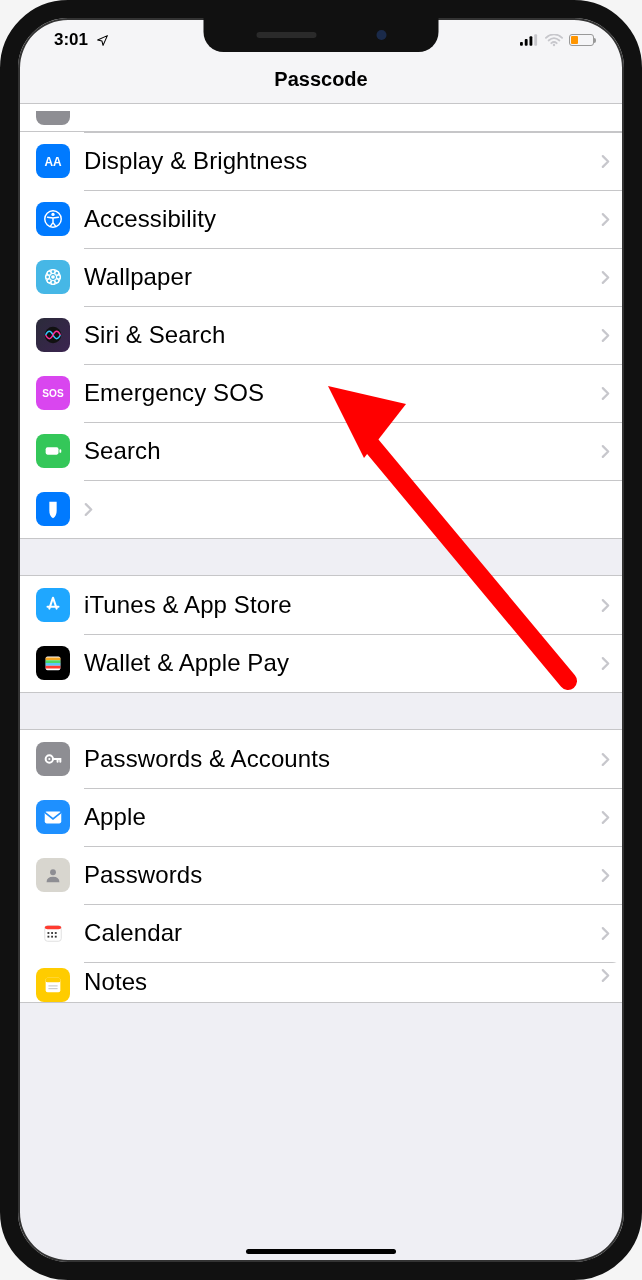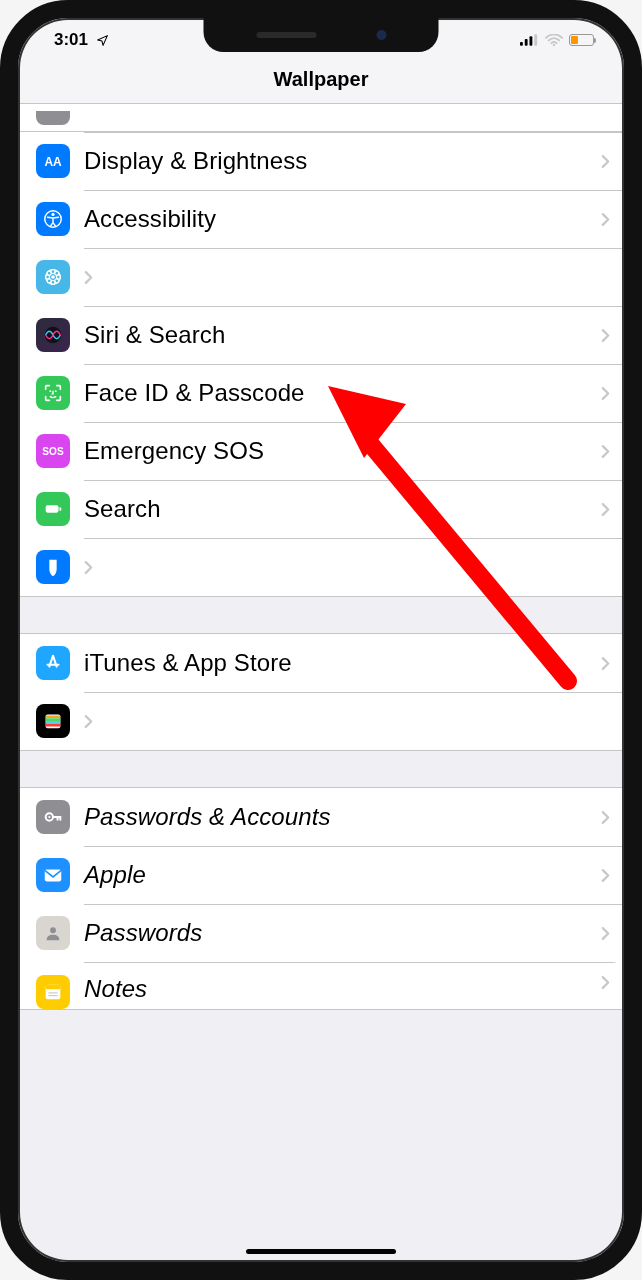--- a/index.html
+++ b/index.html
@@ -74,21 +74,21 @@
   .header {
     background: #f5f5f7;
     text-align: center;
     padding: 6px 0 12px;
     border-bottom: 0.5px solid #c6c6c8;
   }
   .header h1 { font-size: 20px; font-weight: 700; }
   .list { background: #efeff4; }
   .group { background: #fff; border-top: 0.5px solid #c6c6c8; border-bottom: 0.5px solid #c6c6c8; margin-bottom: 36px; }
   .group:first-child { border-top: none; }
-  .group:last-child { margin-bottom: 0; font-style: italic; }
+  .group:last-child { margin-bottom: 0; }
   .partial-row {
     height: 28px;
     display:flex;
     align-items:flex-end;
     padding-left: 66px;
     border-bottom: 0.5px solid #c6c6c8;
     position: relative;
   }
   .partial-row .icon-box { position:absolute; left:18px; bottom:6px;}
   .row {
@@ -147,21 +147,21 @@
         <path d="M7 10 C9 8.2 11 8.2 13 10" fill="none" stroke="#c7c7cc" stroke-width="2" stroke-linecap="round"></path>
         <circle cx="10" cy="12" r="1.3" fill="#c7c7cc"></circle>
       </svg>
       <div class="batt">
           <div class="batt-fill"></div>
         </div>
     </div>
   </div>
 
   <div class="header">
-    <h1>Wallpaper</h1>
+    <h1>Passcode</h1>
   </div>
 
   <div class="list" id="list">
       <div class="group">
         <div class="partial-row">
           <div class="icon-box" style="background:#8e8e93;height:14px;border-radius:0 0 8px 8px"></div>
         </div>
         <div class="row">
           <div class="icon-box" style="background:#007aff">
             <svg viewBox="0 0 24 24">
@@ -196,48 +196,34 @@
                 <circle cx="12" cy="18" r="2.2"></circle>
                 <circle cx="6" cy="12" r="2.2"></circle>
                 <circle cx="18" cy="12" r="2.2"></circle>
                 <circle cx="7.8" cy="7.8" r="2.2"></circle>
                 <circle cx="16.2" cy="7.8" r="2.2"></circle>
                 <circle cx="7.8" cy="16.2" r="2.2"></circle>
                 <circle cx="16.2" cy="16.2" r="2.2"></circle>
               </g>
             </svg>
           </div>
+          <span class="row-label">Wallpaper</span>
           <svg class="chev" viewBox="0 0 10 16">
             <polyline points="2,2 8,8 2,14"></polyline>
           </svg>
         </div>
         <div class="row">
           <div class="icon-box" style="background:linear-gradient(135deg,#2b2b3a,#3b2450)">
             <svg viewBox="0 0 24 24">
               <circle cx="12" cy="12" r="9" fill="#111"></circle>
               <path d="M4 12 Q8 4 12 12 T20 12" fill="none" stroke="#34c7ff" stroke-width="1.6"></path>
               <path d="M4 12 Q8 20 12 12 T20 12" fill="none" stroke="#ff2d9b" stroke-width="1.6"></path>
             </svg>
           </div>
           <span class="row-label">Siri &amp; Search</span>
-          <svg class="chev" viewBox="0 0 10 16">
-            <polyline points="2,2 8,8 2,14"></polyline>
-          </svg>
-        </div>
-        <div class="row">
-          <div class="icon-box" style="background:#34c759">
-            <svg viewBox="0 0 24 24">
-              <path d="M4 8 L4 5 Q4 4 5 4 L8 4 M16 4 L19 4 Q20 4 20 5 L20 8 M20 16 L20 19 Q20 20 19 20 L16 20 M8 20 L5 20 Q4 20 4 19 L4 16" fill="none" stroke="#fff" stroke-width="1.8" stroke-linecap="round"></path>
-              <circle cx="9" cy="10" r="1" fill="#fff"></circle>
-              <circle cx="15" cy="10" r="1" fill="#fff"></circle>
-              <path d="M12 10 L12 13 L11 13" fill="none" stroke="#fff" stroke-width="1.5" stroke-linecap="round"></path>
-              <path d="M9 16 Q12 18 15 16" fill="none" stroke="#fff" stroke-width="1.5" stroke-linecap="round"></path>
-            </svg>
-          </div>
-          <span class="row-label">Face ID &amp; Passcode</span>
           <svg class="chev" viewBox="0 0 10 16">
             <polyline points="2,2 8,8 2,14"></polyline>
           </svg>
         </div>
         <div class="row">
           <div class="icon-box" style="background:#d946ef">
             <svg viewBox="0 0 24 24">
               <text x="12" y="16" text-anchor="middle" font-size="11" font-weight="800" fill="#fff">SOS</text>
             </svg>
           </div>
@@ -284,20 +270,21 @@
         <div class="row">
           <div class="icon-box" style="background:#000000">
             <svg viewBox="0 0 24 24">
               <rect x="4" y="5" width="16" height="15" rx="2" fill="#fff"></rect>
               <rect x="4" y="6" width="16" height="3" fill="#f5a623"></rect>
               <rect x="4" y="9" width="16" height="3" fill="#4cd964"></rect>
               <rect x="4" y="12" width="16" height="3" fill="#5ac8fa"></rect>
               <rect x="4" y="15" width="16" height="3" fill="#ff3b30"></rect>
             </svg>
           </div>
+          <span class="row-label">Wallet &amp; Apple Pay</span>
           <svg class="chev" viewBox="0 0 10 16">
             <polyline points="2,2 8,8 2,14"></polyline>
           </svg>
         </div>
       </div>
       <div class="group">
         <div class="row">
           <div class="icon-box" style="background:#8e8e93">
             <svg viewBox="0 0 24 24">
               <circle cx="8" cy="12" r="4" fill="none" stroke="#fff" stroke-width="2.2"></circle>
@@ -327,21 +314,41 @@
             <svg viewBox="0 0 24 24">
               <circle cx="12" cy="9" r="3.2" fill="#8e8e93"></circle>
               <path d="M5 20 Q5 14 12 14 Q19 14 19 20 Z" fill="#8e8e93"></path>
             </svg>
           </div>
           <span class="row-label">Passwords</span>
           <svg class="chev" viewBox="0 0 10 16">
             <polyline points="2,2 8,8 2,14"></polyline>
           </svg>
         </div>
-        <div class="row" style="min-height: 32px; align-items: flex-start; padding-top: 13px; overflow: hidden; border-radius: 12px;">
+        <div class="row">
+          <div class="icon-box" style="background:#ffffff">
+            <svg viewBox="0 0 24 24">
+              <rect x="3" y="4" width="18" height="17" rx="3" fill="#fff" stroke="#ddd"></rect>
+              <rect x="3" y="4" width="18" height="4" rx="3" fill="#ff3b30"></rect>
+              <g fill="#333">
+                <rect x="6" y="11" width="2" height="2"></rect>
+                <rect x="10" y="11" width="2" height="2"></rect>
+                <rect x="14" y="11" width="2" height="2"></rect>
+                <rect x="6" y="15" width="2" height="2"></rect>
+                <rect x="10" y="15" width="2" height="2"></rect>
+                <rect x="14" y="15" width="2" height="2"></rect>
+              </g>
+            </svg>
+          </div>
+          <span class="row-label">Calendar</span>
+          <svg class="chev" viewBox="0 0 10 16">
+            <polyline points="2,2 8,8 2,14"></polyline>
+          </svg>
+        </div>
+        <div class="row" style="min-height: 32px; align-items: flex-start; padding-top: 6px; overflow: hidden; border-radius: 12px;">
           <div class="icon-box" style="background:#ffcc00">
             <svg viewBox="0 0 24 24">
               <rect x="4" y="4" width="16" height="16" rx="2" fill="#fff"></rect>
               <rect x="4" y="4" width="16" height="5" rx="2" fill="#ffcc00"></rect>
               <line x1="7" y1="13" x2="17" y2="13" stroke="#bbb"></line>
               <line x1="7" y1="16" x2="17" y2="16" stroke="#bbb"></line>
             </svg>
           </div>
           <span class="row-label">Notes</span>
           <svg class="chev" viewBox="0 0 10 16">

